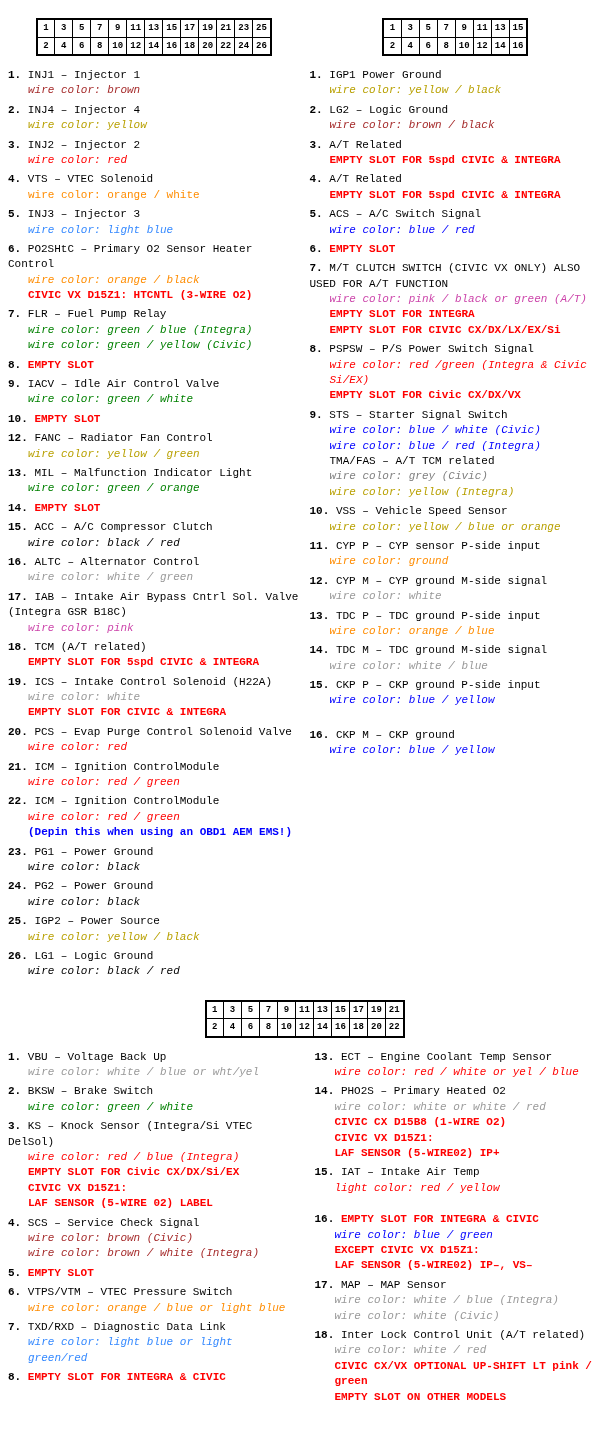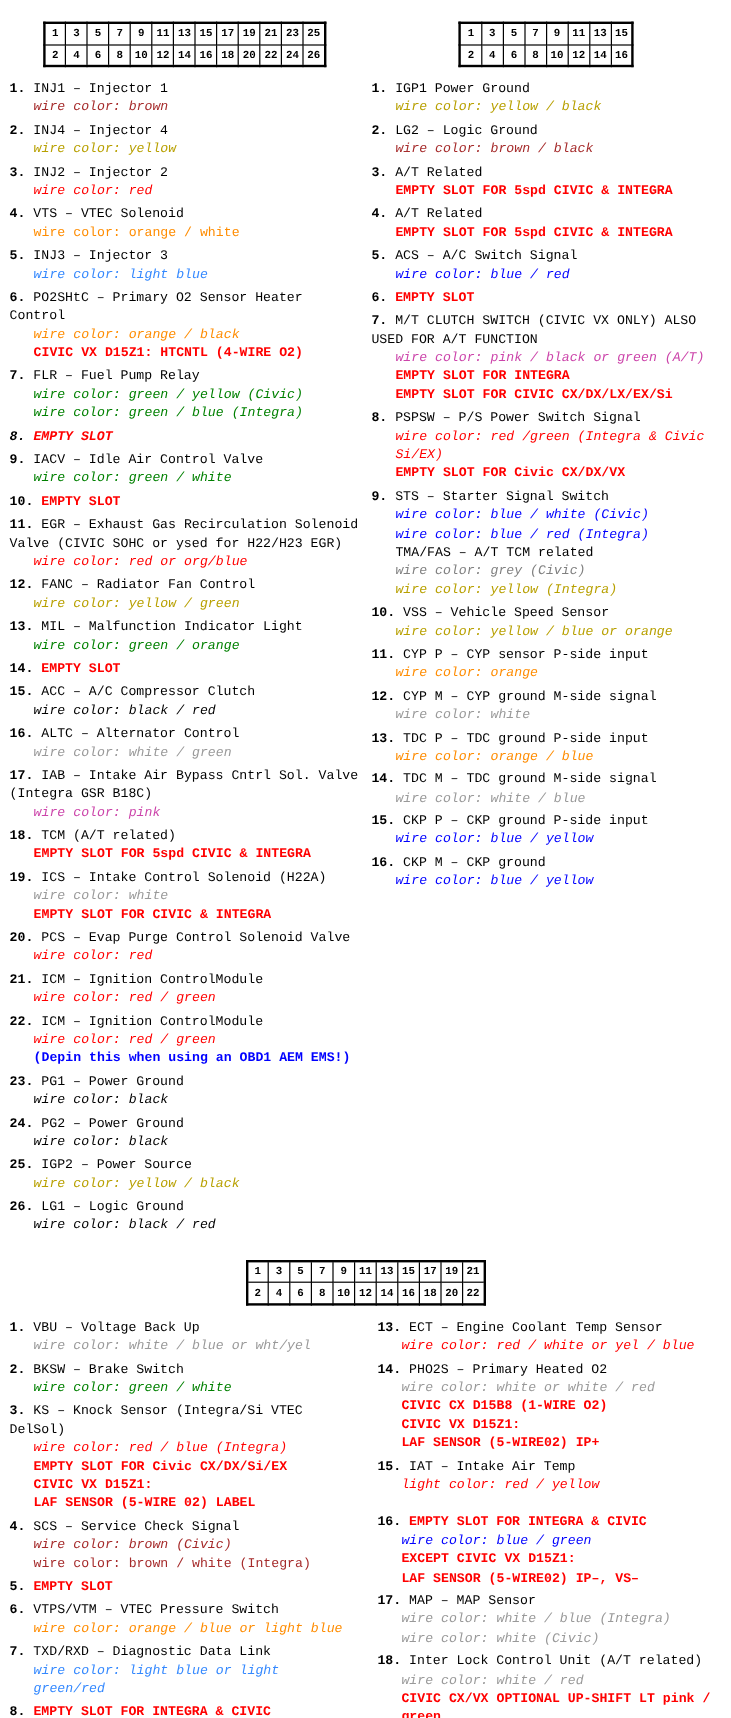--- a/index.html
+++ b/index.html
@@ -86,26 +86,25 @@
               </tr>
         </tbody>
           </table>
       </div>
       <ol class="item-list" id="connA-list">
           <li style="margin-bottom: 4px; line-height: 1.4;"><span><b>1.</b> INJ1 – Injector 1</span><span style="display:block;padding-left:20px;font-style:italic;color:brown;">wire color: brown</span></li>
           <li style="margin-bottom: 4px; line-height: 1.4;"><span><b>2.</b> INJ4 – Injector 4</span><span style="display:block;padding-left:20px;font-style:italic;color:#b8a000;">wire color: yellow</span></li>
           <li style="margin-bottom: 4px; line-height: 1.4;"><span><b>3.</b> INJ2 – Injector 2</span><span style="display:block;padding-left:20px;font-style:italic;color:red;">wire color: red</span></li>
           <li style="margin-bottom: 4px; line-height: 1.4;"><span><b>4.</b> VTS – VTEC Solenoid</span><span style="display:block;padding-left:20px;color:darkorange;">wire color: orange / white</span></li>
           <li style="margin-bottom: 4px; line-height: 1.4;"><span><b>5.</b> INJ3 – Injector 3</span><span style="display:block;padding-left:20px;font-style:italic;color:#3388ff;">wire color: light blue</span></li>
-          <li style="margin-bottom: 4px; line-height: 1.4;"><span><b>6.</b> PO2SHtC – Primary O2 Sensor Heater Control</span><span style="display:block;padding-left:20px;font-style:italic;color:darkorange;">wire color: orange / black</span><span style="display:block;padding-left:20px;color:red;font-weight:bold;">CIVIC VX D15Z1: HTCNTL (4-WIRE O2)</span></li>
-          <li style="margin-bottom: 4px; line-height: 1.4;"><span><b>7.</b> FLR – Fuel Pump Relay</span><span style="display:block;padding-left:20px;font-style:italic;color:green;">wire color: green / yellow (Civic)</span><span style="display:block;padding-left:20px;font-style:italic;color:green;">wire color: green / blue (Integra)</span></li>
-          <li style="margin-bottom: 4px; line-height: 1.4; font-style: italic;"><span><b>8.</b> <span style="color:red;font-weight:bold;">EMPTY SLOT</span></span></li>
+          <li style="margin-bottom: 4px; line-height: 1.4;"><span><b>6.</b> PO2SHtC – Primary O2 Sensor Heater Control</span><span style="display:block;padding-left:20px;font-style:italic;color:darkorange;">wire color: orange / black</span><span style="display:block;padding-left:20px;color:red;font-weight:bold;">CIVIC VX D15Z1: HTCNTL (3-WIRE O2)</span></li>
+          <li style="margin-bottom: 4px; line-height: 1.4;"><span><b>7.</b> FLR – Fuel Pump Relay</span><span style="display:block;padding-left:20px;font-style:italic;color:green;">wire color: green / blue (Integra)</span><span style="display:block;padding-left:20px;font-style:italic;color:green;">wire color: green / yellow (Civic)</span></li>
+          <li style="margin-bottom: 4px; line-height: 1.4;"><span><b>8.</b> <span style="color:red;font-weight:bold;">EMPTY SLOT</span></span></li>
           <li style="margin-bottom: 4px; line-height: 1.4;"><span><b>9.</b> IACV – Idle Air Control Valve</span><span style="display:block;padding-left:20px;font-style:italic;color:green;">wire color: green / white</span></li>
           <li style="margin-bottom: 4px; line-height: 1.4; font-family: Liberation Mono, monospace;"><span><b>10.</b> <span style="color:red;font-weight:bold;">EMPTY SLOT</span></span></li>
-          <li style="margin-bottom: 4px; line-height: 1.4;"><span><b>11.</b> EGR – Exhaust Gas Recirculation Solenoid Valve (CIVIC SOHC or ysed for H22/H23 EGR)</span><span style="display:block;padding-left:20px;font-style:italic;color:red;">wire color: red or org/blue</span></li>
           <li style="margin-bottom: 4px; line-height: 1.4;"><span><b>12.</b> FANC – Radiator Fan Control</span><span style="display:block;padding-left:20px;font-style:italic;color:#b8a000;">wire color: yellow / green</span></li>
           <li style="margin-bottom: 4px; line-height: 1.4;"><span><b>13.</b> MIL – Malfunction Indicator Light</span><span style="display:block;padding-left:20px;font-style:italic;color:green;">wire color: green / orange</span></li>
           <li style="margin-bottom: 4px; line-height: 1.4;"><span><b>14.</b> <span style="color:red;font-weight:bold;">EMPTY SLOT</span></span></li>
           <li style="margin-bottom: 4px; line-height: 1.4;"><span><b>15.</b> ACC – A/C Compressor Clutch</span><span style="display:block;padding-left:20px;font-style:italic;color:#000;">wire color: black / red</span></li>
           <li style="margin-bottom: 4px; line-height: 1.4;"><span><b>16.</b> ALTC – Alternator Control</span><span style="display:block;padding-left:20px;font-style:italic;color:#999;">wire color: white / green</span></li>
           <li style="margin-bottom: 4px; line-height: 1.4;"><span><b>17.</b> IAB – Intake Air Bypass Cntrl Sol. Valve (Integra GSR B18C)</span><span style="display:block;padding-left:20px;font-style:italic;color:#cc44aa;">wire color: pink</span></li>
           <li style="margin-bottom: 4px; line-height: 1.4;"><span><b>18.</b> TCM (A/T related)</span><span style="display:block;padding-left:20px;color:red;font-weight:bold;">EMPTY SLOT FOR 5spd CIVIC &amp; INTEGRA</span></li>
           <li style="margin-bottom: 4px; line-height: 1.4;"><span><b>19.</b> ICS – Intake Control Solenoid (H22A)</span><span style="display:block;padding-left:20px;font-style:italic;color:#999;">wire color: white</span><span style="display:block;padding-left:20px;color:red;font-weight:bold;">EMPTY SLOT FOR CIVIC &amp; INTEGRA</span></li>
           <li style="margin-bottom: 4px; line-height: 1.4;"><span><b>20.</b> PCS – Evap Purge Control Solenoid Valve</span><span style="display:block;padding-left:20px;font-style:italic;color:red;">wire color: red</span></li>
           <li style="margin-bottom: 4px; line-height: 1.4;"><span><b>21.</b> ICM – Ignition ControlModule</span><span style="display:block;padding-left:20px;font-style:italic;color:red;">wire color: red / green</span></li>
@@ -149,25 +148,25 @@
           <li style="margin-bottom: 4px; line-height: 1.4;"><span><b>1.</b> IGP1 Power Ground</span><span style="display:block;padding-left:20px;font-style:italic;color:#b8a000;">wire color: yellow / black</span></li>
           <li style="margin-bottom: 4px; line-height: 1.4;"><span><b>2.</b> LG2 – Logic Ground</span><span style="display:block;padding-left:20px;font-style:italic;color:brown;">wire color: brown / black</span></li>
           <li style="margin-bottom: 4px; line-height: 1.4;"><span><b>3.</b> A/T Related</span><span style="display:block;padding-left:20px;color:red;font-weight:bold;">EMPTY SLOT FOR 5spd CIVIC &amp; INTEGRA</span></li>
           <li style="margin-bottom: 4px; line-height: 1.4;"><span><b>4.</b> A/T Related</span><span style="display:block;padding-left:20px;color:red;font-weight:bold;">EMPTY SLOT FOR 5spd CIVIC &amp; INTEGRA</span></li>
           <li style="margin-bottom: 4px; line-height: 1.4;"><span><b>5.</b> ACS – A/C Switch Signal</span><span style="display:block;padding-left:20px;font-style:italic;color:blue;">wire color: blue / red</span></li>
           <li style="margin-bottom: 4px; line-height: 1.4;"><span><b>6.</b> <span style="color:red;font-weight:bold;">EMPTY SLOT</span></span></li>
           <li style="margin-bottom: 4px; line-height: 1.4;"><span><b>7.</b> M/T CLUTCH SWITCH (CIVIC VX ONLY) ALSO USED FOR A/T FUNCTION</span><span style="display:block;padding-left:20px;font-style:italic;color:#cc44aa;">wire color: pink / black or green (A/T)</span><span style="display:block;padding-left:20px;color:red;font-weight:bold;">EMPTY SLOT FOR INTEGRA</span><span style="display:block;padding-left:20px;color:red;font-weight:bold;">EMPTY SLOT FOR CIVIC CX/DX/LX/EX/Si</span></li>
           <li style="margin-bottom: 4px; line-height: 1.4;"><span><b>8.</b> PSPSW – P/S Power Switch Signal</span><span style="display:block;padding-left:20px;font-style:italic;color:red;">wire color: red /green (Integra &amp; Civic Si/EX)</span><span style="display:block;padding-left:20px;color:red;font-weight:bold;">EMPTY SLOT FOR Civic CX/DX/VX</span></li>
           <li style="margin-bottom: 4px; line-height: 1.4;"><span><b>9.</b> STS – Starter Signal Switch</span><span style="display:block;padding-left:20px;font-style:italic;color:blue;">wire color: blue / white (Civic)</span><span style="display:block;padding-left:20px;font-style:italic;color:blue;">wire color: blue / red (Integra)</span><span style="display:block;padding-left:20px;">TMA/FAS – A/T TCM related</span><span style="display:block;padding-left:20px;font-style:italic;color:grey;">wire color: grey (Civic)</span><span style="display:block;padding-left:20px;font-style:italic;color:#b8a000;">wire color: yellow (Integra)</span></li>
           <li style="margin-bottom: 4px; line-height: 1.4;"><span><b>10.</b> VSS – Vehicle Speed Sensor</span><span style="display:block;padding-left:20px;font-style:italic;color:#b8a000;">wire color: yellow / blue or orange</span></li>
-          <li style="margin-bottom: 4px; line-height: 1.4;"><span><b>11.</b> CYP P – CYP sensor P-side input</span><span style="display:block;padding-left:20px;font-style:italic;color:darkorange;">wire color: orange</span></li>
+          <li style="margin-bottom: 4px; line-height: 1.4;"><span><b>11.</b> CYP P – CYP sensor P-side input</span><span style="display:block;padding-left:20px;font-style:italic;color:darkorange;">wire color: ground</span></li>
           <li style="margin-bottom: 4px; line-height: 1.4;"><span><b>12.</b> CYP M – CYP ground M-side signal</span><span style="display:block;padding-left:20px;font-style:italic;color:#999;">wire color: white</span></li>
           <li style="margin-bottom: 4px; line-height: 1.4;"><span><b>13.</b> TDC P – TDC ground P-side input</span><span style="display:block;padding-left:20px;font-style:italic;color:darkorange;">wire color: orange / blue</span></li>
           <li style="margin-bottom: 4px; line-height: 1.4;"><span><b>14.</b> TDC M – TDC ground M-side signal</span><span style="display:block;padding-left:20px;font-style:italic;color:#999;">wire color: white / blue</span></li>
-          <li style="margin-bottom: 4px; line-height: 1.4;"><span><b>15.</b> CKP P – CKP ground P-side input</span><span style="display:block;padding-left:20px;font-style:italic;color:blue;">wire color: blue / yellow</span></li>
+          <li style="margin-bottom: 19px; line-height: 1.4;"><span><b>15.</b> CKP P – CKP ground P-side input</span><span style="display:block;padding-left:20px;font-style:italic;color:blue;">wire color: blue / yellow</span></li>
           <li style="margin-bottom: 4px; line-height: 1.4;"><span><b>16.</b> CKP M – CKP ground</span><span style="display:block;padding-left:20px;font-style:italic;color:blue;">wire color: blue / yellow</span></li>
         </ol>
     </div>
 
   </div>
 
   <div class="full-width-section" style="margin-top:16px;">
     <div class="connector-title"></div>
     <div style="text-align:center;">
       <table style="border-collapse:collapse;margin:0 auto 12px auto;border:2px solid #000;">
@@ -199,21 +198,21 @@
               <td style="border: 1px solid rgb(0, 0, 0); width: 18px; height: 18px; text-align: center; vertical-align: middle; font-size: 9px; font-family: &quot;Courier New&quot;, monospace; font-weight: bold;">22</td>
             </tr>
       </tbody>
         </table>
     </div>
     <div style="display:flex;gap:20px;">
       <ol class="item-list" id="connD-left-list" style="flex:1;">
           <li style="margin-bottom: 4px; line-height: 1.4;"><span><b>1.</b> VBU – Voltage Back Up</span><span style="display:block;padding-left:20px;font-style:italic;color:#999;">wire color: white / blue or wht/yel</span></li>
           <li style="margin-bottom: 4px; line-height: 1.4;"><span><b>2.</b> BKSW – Brake Switch</span><span style="display:block;padding-left:20px;font-style:italic;color:green;">wire color: green / white</span></li>
           <li style="margin-bottom: 4px; line-height: 1.4;"><span><b>3.</b> KS – Knock Sensor (Integra/Si VTEC DelSol)</span><span style="display:block;padding-left:20px;font-style:italic;color:red;">wire color: red / blue (Integra)</span><span style="display:block;padding-left:20px;color:red;font-weight:bold;">EMPTY SLOT FOR Civic CX/DX/Si/EX</span><span style="display:block;padding-left:20px;color:red;font-weight:bold;">CIVIC VX D15Z1:</span><span style="display:block;padding-left:20px;color:red;font-weight:bold;">LAF SENSOR (5-WIRE 02) LABEL</span></li>
-          <li style="margin-bottom: 4px; line-height: 1.4;"><span><b>4.</b> SCS – Service Check Signal</span><span style="display:block;padding-left:20px;font-style:italic;color:brown;">wire color: brown (Civic)</span><span style="display:block;padding-left:20px;color:brown;">wire color: brown / white (Integra)</span></li>
+          <li style="margin-bottom: 4px; line-height: 1.4;"><span><b>4.</b> SCS – Service Check Signal</span><span style="display:block;padding-left:20px;font-style:italic;color:brown;">wire color: brown (Civic)</span><span style="display:block;padding-left:20px;font-style:italic;color:brown;">wire color: brown / white (Integra)</span></li>
           <li style="margin-bottom: 4px; line-height: 1.4;"><span><b>5.</b> <span style="color:red;font-weight:bold;">EMPTY SLOT</span></span></li>
           <li style="margin-bottom: 4px; line-height: 1.4;"><span><b>6.</b> VTPS/VTM – VTEC Pressure Switch</span><span style="display:block;padding-left:20px;font-style:italic;color:darkorange;">wire color: orange / blue or light blue</span></li>
           <li style="margin-bottom: 4px; line-height: 1.4;"><span><b>7.</b> TXD/RXD – Diagnostic Data Link</span><span style="display:block;padding-left:20px;font-style:italic;color:#3388ff;">wire color: light blue or light green/red</span></li>
           <li style="margin-bottom: 4px; line-height: 1.4;"><span><b>8.</b> <span style="color:red;font-weight:bold;">EMPTY SLOT FOR INTEGRA &amp; CIVIC</span></span></li>
         </ol>
       <ol class="item-list" id="connD-right-list" style="flex:1;">
           <li style="margin-bottom: 4px; line-height: 1.4;"><span><b>13.</b> ECT – Engine Coolant Temp Sensor</span><span style="display:block;padding-left:20px;font-style:italic;color:red;">wire color: red / white or yel / blue</span></li>
           <li style="margin-bottom: 4px; line-height: 1.4;"><span><b>14.</b> PHO2S – Primary Heated O2</span><span style="display:block;padding-left:20px;font-style:italic;color:#999;">wire color: white or white / red</span><span style="display:block;padding-left:20px;color:red;font-weight:bold;">CIVIC CX D15B8 (1-WIRE O2)</span><span style="display:block;padding-left:20px;color:red;font-weight:bold;">CIVIC VX D15Z1:</span><span style="display:block;padding-left:20px;color:red;font-weight:bold;">LAF SENSOR (5-WIRE02) IP+</span></li>
           <li style="margin-bottom: 16px; line-height: 1.4;"><span><b>15.</b> IAT – Intake Air Temp</span><span style="display:block;padding-left:20px;font-style:italic;color:red;">light color: red / yellow</span></li>
           <li style="margin-bottom: 4px; line-height: 1.4;"><span><b>16.</b> <span style="color:red;font-weight:bold;">EMPTY SLOT FOR INTEGRA &amp; CIVIC</span></span><span style="display:block;padding-left:20px;font-style:italic;color:blue;">wire color: blue / green</span><span style="display:block;padding-left:20px;color:red;font-weight:bold;">EXCEPT CIVIC VX D15Z1:</span><span style="display:block;padding-left:20px;color:red;font-weight:bold;">LAF SENSOR (5-WIRE02) IP–, VS–</span></li>

